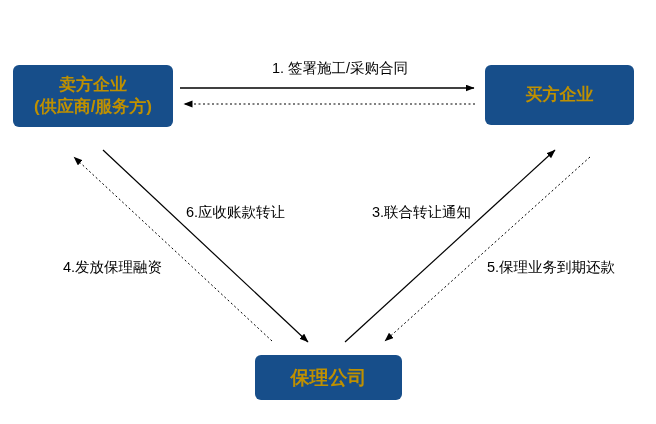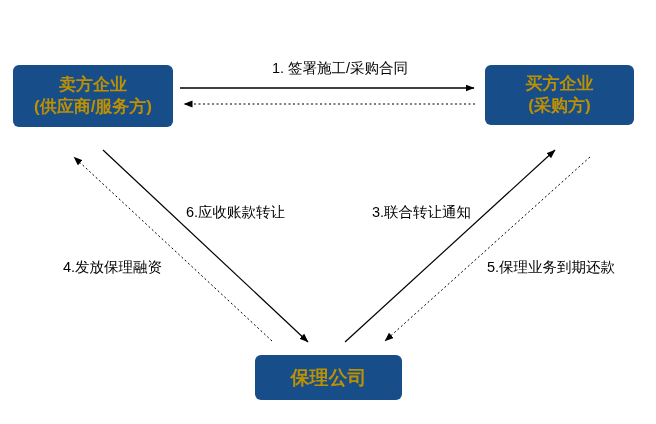--- a/index.html
+++ b/index.html
@@ -77,21 +77,20 @@
     <line x1="590" y1="157" x2="385" y2="341" stroke="#000000" stroke-width="1" stroke-dasharray="2 2.5" marker-end="url(#arrow-head)"></line>
   </svg>
 
   <div class="node" id="seller-node">
     <span class="line">卖方企业</span>
     <span class="line">(供应商/服务方)</span>
   </div>
 
   <div class="node" id="buyer-node">
     <span class="line">买方企业</span>
-    <span class="line">(采购方)</span>
   </div>
 
   <div class="node" id="factor-node">
     <span class="line">保理公司</span>
   </div>
 
   <div class="edge-label centered" id="label-contract">1. 签署施工/采购合同</div>
   <div class="edge-label" id="label-transfer">6.应收账款转让</div>
   <div class="edge-label" id="label-notice">3.联合转让通知</div>
   <div class="edge-label" id="label-financing">4.发放保理融资</div>

